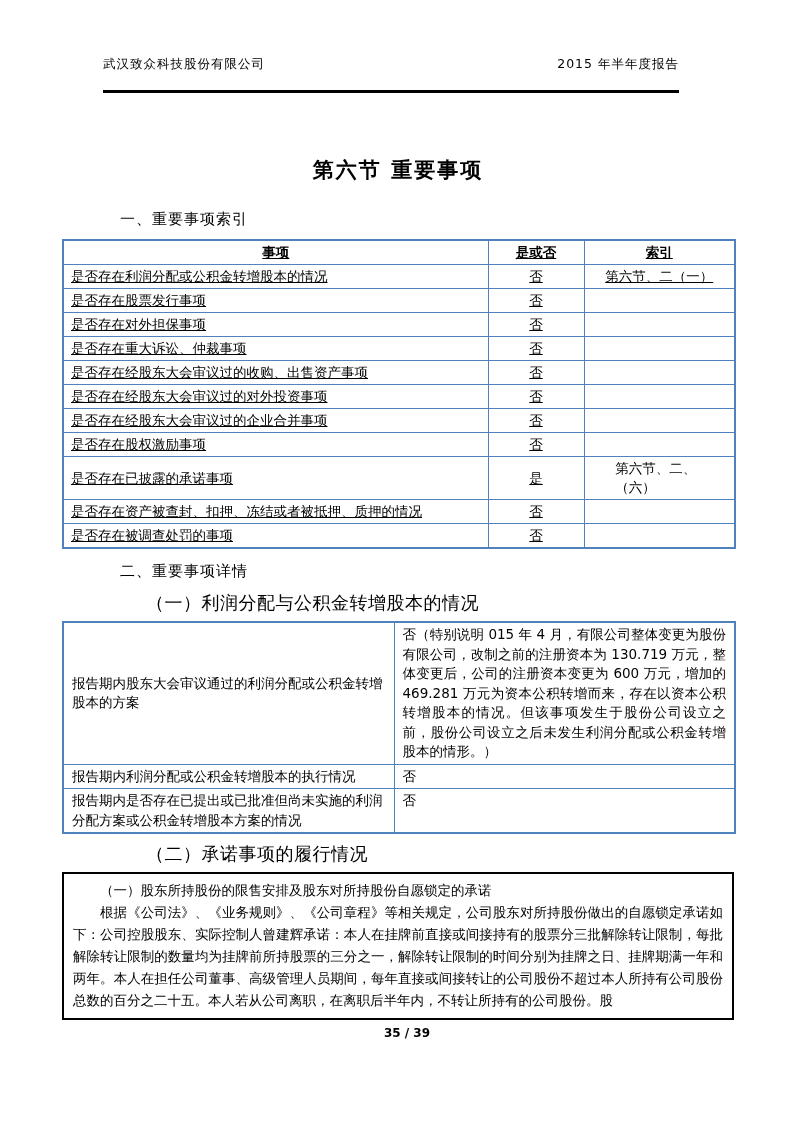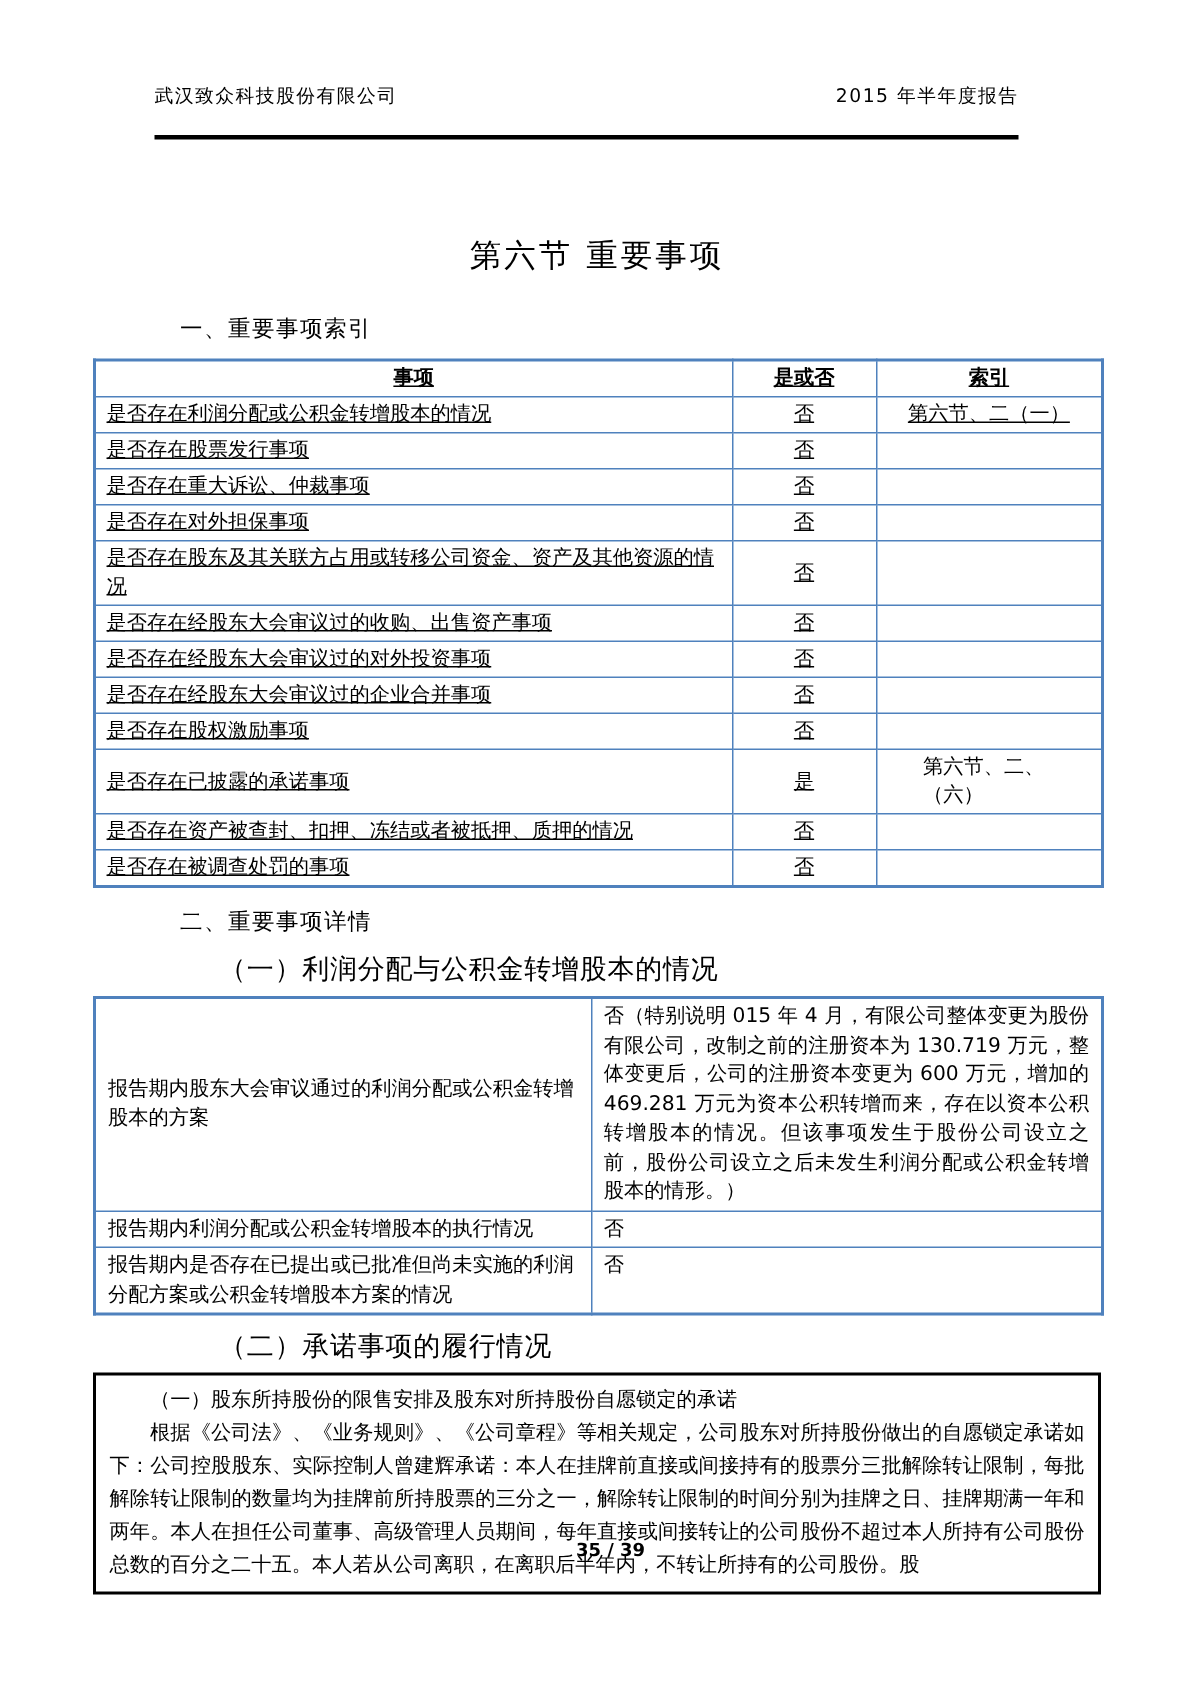--- a/index.html
+++ b/index.html
@@ -20,21 +20,21 @@
     font-size: 12.5px; letter-spacing: 1px;
     border-bottom: 3px solid #000;
     padding-bottom: 17px;
   }
 
   
   .doc-body { position: absolute; top: 150px; left: 62px; width: 672px; }
 
   .doc-title {
     text-align: center;
-    font-size: 21px; font-weight: normal;
+    font-size: 21px; font-weight: bold;
     letter-spacing: 2px;
     margin-top: 6px;
   }
 
   .sec-heading { font-size: 15px; margin: 26px 0 0 58px; letter-spacing: 1px; }
   .sec-heading-2 { font-size: 15px; margin: 13px 0 0 58px; letter-spacing: 1px; }
   .sub-heading { font-size: 18px; font-weight: normal; margin: 10px 0 0 84px; letter-spacing: 0.5px; }
 
   
   table { border-collapse: collapse; width: 672px; table-layout: fixed; }
@@ -116,31 +116,26 @@
       <td>是否存在利润分配或公积金转增股本的情况</td>
       <td class="c-yesno">否</td>
       <td class="c-index">第六节、二（一）</td>
     </tr>
     <tr>
       <td>是否存在股票发行事项</td>
       <td class="c-yesno">否</td>
       <td class="c-index"></td>
     </tr>
     <tr>
+      <td>是否存在对外担保事项</td>
+      <td class="c-yesno">否</td>
+      <td class="c-index"></td>
+    </tr>
+    <tr>
       <td>是否存在重大诉讼、仲裁事项</td>
-      <td class="c-yesno">否</td>
-      <td class="c-index"></td>
-    </tr>
-    <tr>
-      <td>是否存在对外担保事项</td>
-      <td class="c-yesno">否</td>
-      <td class="c-index"></td>
-    </tr>
-    <tr>
-      <td>是否存在股东及其关联方占用或转移公司资金、资产及其他资源的情况</td>
       <td class="c-yesno">否</td>
       <td class="c-index"></td>
     </tr>
     <tr>
       <td>是否存在经股东大会审议过的收购、出售资产事项</td>
       <td class="c-yesno">否</td>
       <td class="c-index"></td>
     </tr>
     <tr>
       <td>是否存在经股东大会审议过的对外投资事项</td>

